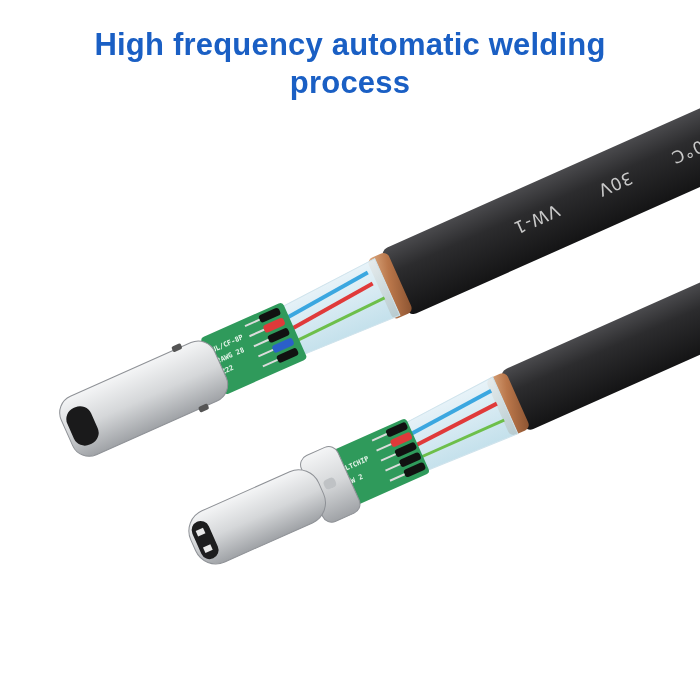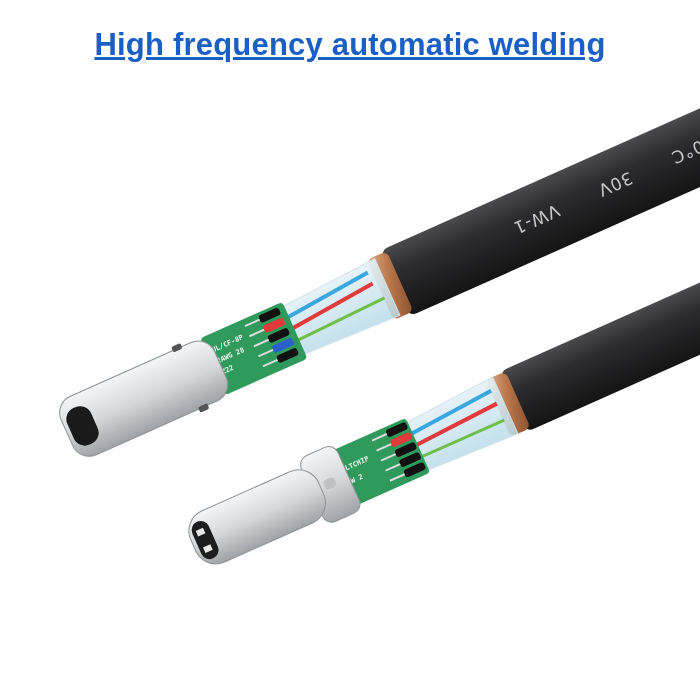--- a/index.html
+++ b/index.html
@@ -3,32 +3,33 @@
   <meta charset="utf-8">
   <style>
     html, body { margin: 0; padding: 0; background: #ffffff; }
     .page { position: relative; width: 700px; height: 700px; background: #ffffff; overflow: hidden; }
     .title {
       position: absolute; left: 0; top: 26px; width: 700px;
       text-align: center; color: #1a5fc4;
       font-family: "Liberation Sans", sans-serif; font-weight: bold;
       font-size: 31px; line-height: 38px; letter-spacing: 0.2px;
     }
-    .title span { display: block; text-decoration: underline; }
+    .title span { display: block; }
     svg.scene { position: absolute; left: 0; top: 0; }
     .cable-text { font-family: "DejaVu Sans", sans-serif; font-size: 17px; fill: #c9c9c9; letter-spacing: 1px; }
     .pcb-text { font-family: "DejaVu Sans Mono", monospace; font-size: 7px; fill: #e8f5ec; font-weight: bold; }
   </style>
 </head>
 <body>
 
 <div class="page">
 
   <div class="title">
     <span>High frequency automatic welding</span>
+    <span>process</span>
   </div>
 
   <svg class="scene" width="700" height="700" viewBox="0 0 700 700">
     <defs>
       <linearGradient id="jacket" x1="0" y1="0" x2="0" y2="1">
         <stop offset="0" stop-color="#4a4a4d"></stop>
         <stop offset="0.35" stop-color="#2c2c2e"></stop>
         <stop offset="1" stop-color="#141415"></stop>
       </linearGradient>
       <linearGradient id="metal" x1="0" y1="0" x2="0" y2="1">

